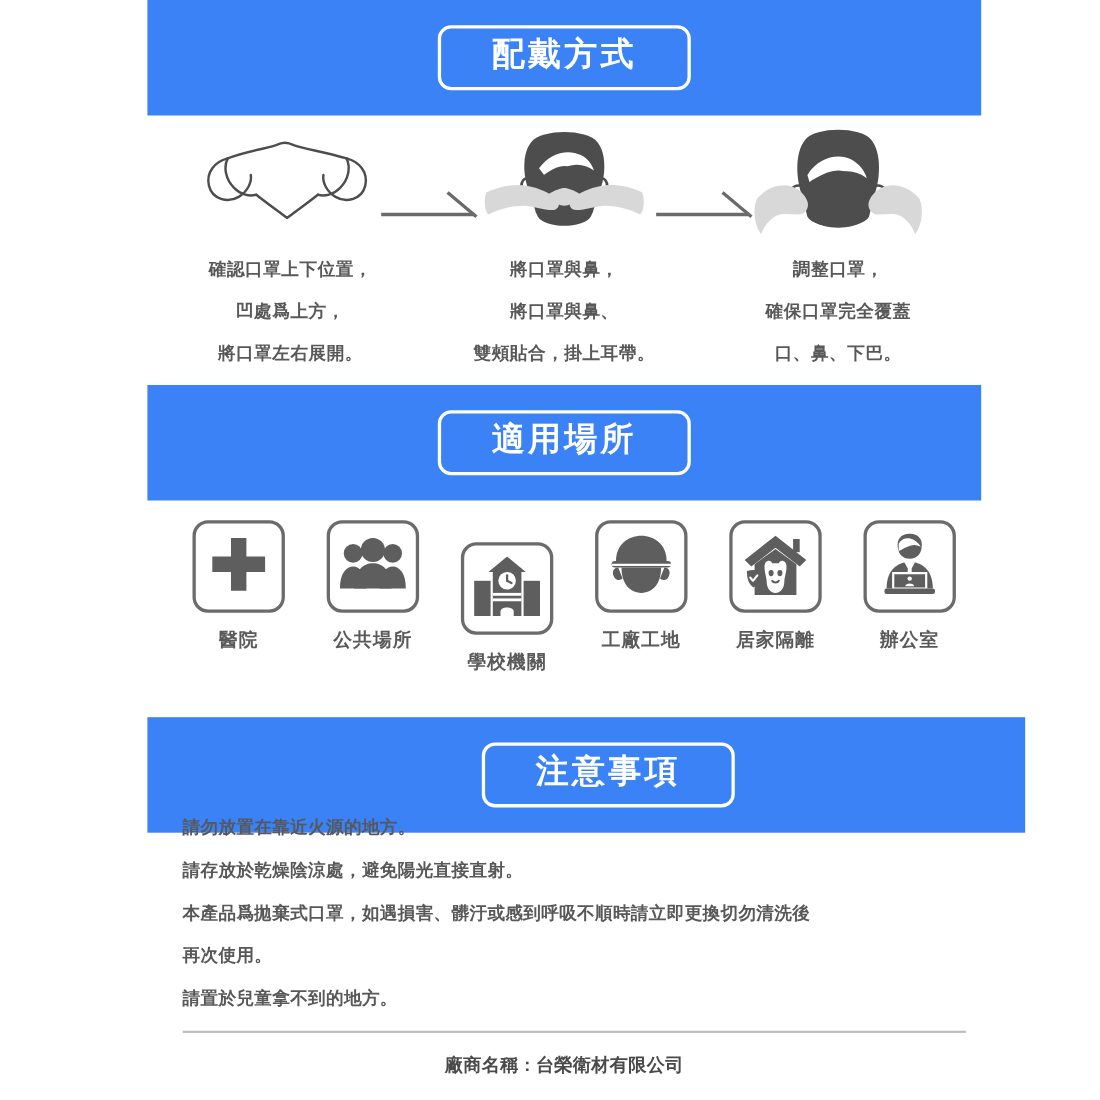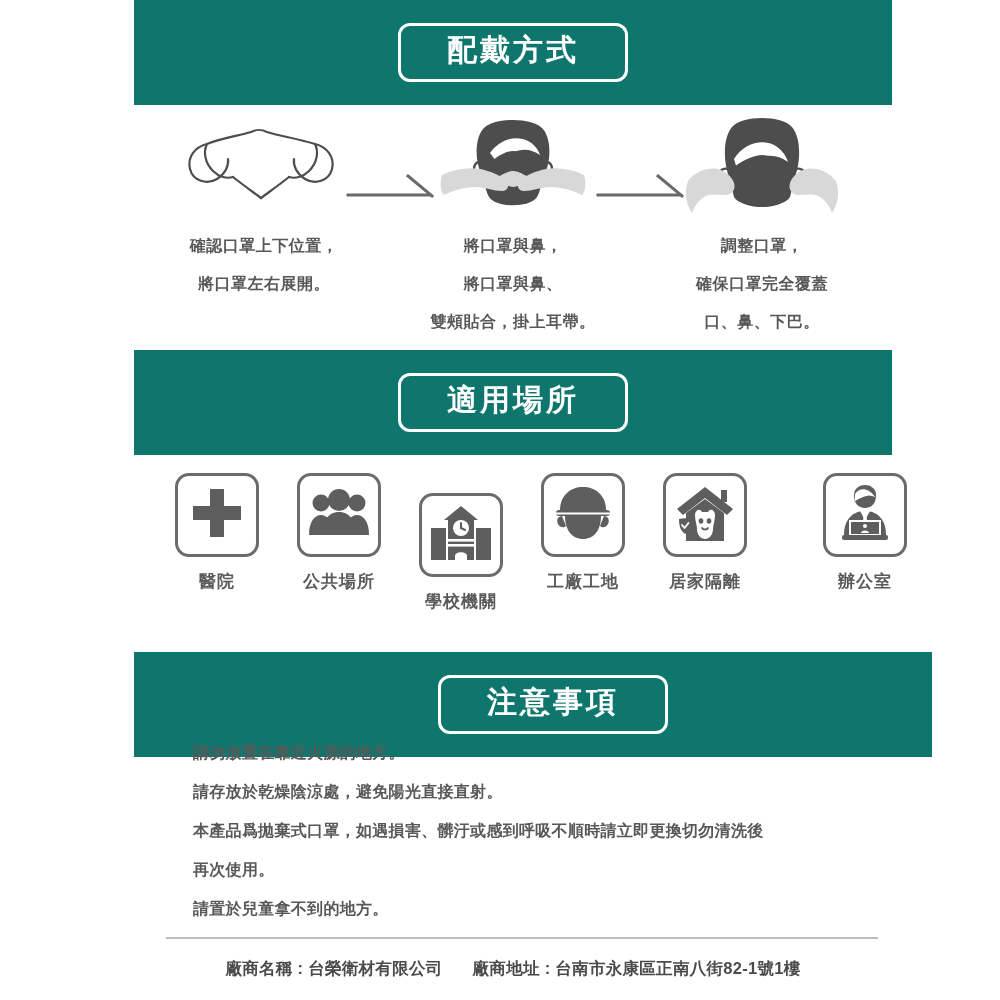--- a/index.html
+++ b/index.html
@@ -22,21 +22,21 @@
     width: 1000px;
     height: 1000px;
     background: #ffffff;
   }
 
   
   .banner {
     position: absolute;
     left: 134px;
     width: 758px;
-    background: #0f766e;
+    background: #3b82f6;
     display: flex;
     align-items: center;
     justify-content: center;
   }
   .banner-frame {
     border: 3px solid #ffffff;
     border-radius: 12px;
     padding: 7px 46px 11px 46px;
     display: flex;
     align-items: center;
@@ -114,21 +114,21 @@
     position: absolute;
     top: 18px;
     width: 110px;
     text-align: center;
   }
   #place-0 { left: 28px; }
   #place-1 { left: 150px; }
   #place-2 { left: 272px; margin-top: 20px; }
   #place-3 { left: 394px; }
   #place-4 { left: 516px; }
-  #place-5 { left: 676px; }
+  #place-5 { left: 638px; }
 
   .place-box {
     width: 84px;
     height: 84px;
     margin: 0 auto;
     border: 3px solid #6b6b6b;
     border-radius: 14px;
     background: #ffffff;
     box-sizing: border-box;
     display: flex;
@@ -151,21 +151,20 @@
     left: 166px;
     top: 733px;
     width: 720px;
   }
   .notice-line {
     font-size: 16px;
     font-weight: bold;
     color: #585858;
     line-height: 39px;
     letter-spacing: 0.3px;
-    margin-left: 27px;
   }
 
   
   .divider {
     position: absolute;
     left: 166px;
     top: 937px;
     width: 712px;
     height: 2px;
     background: #bdbdbd;
@@ -210,20 +209,21 @@
             <path d="M138 25 C142 33, 140 44, 132 52 C126 58, 118 60, 112 58"></path>
             <path d="M56 58 C66 66, 76 73, 84 79"></path>
             <path d="M112 58 C102 66, 92 73, 84 79"></path>
             <path d="M30 25 C18 28, 10 38, 13 50 C16 62, 30 66, 40 60 C48 55, 52 47, 51 40"></path>
             <path d="M138 25 C150 28, 158 38, 155 50 C152 62, 138 66, 128 60 C120 55, 116 47, 117 40"></path>
           </g>
         </svg>
       </div>
       <div class="step-lines">
         <div class="step-line">確認口罩上下位置，</div>
+        <div class="step-line">凹處爲上方，</div>
         <div class="step-line">將口罩左右展開。</div>
       </div>
     </div>
 
     <div class="arrow" id="arrow-1">
       <svg width="92" height="30" viewBox="0 0 92 30" aria-hidden="true">
         <g stroke="#6a6a6a" stroke-width="3" fill="none" stroke-linecap="square">
           <line x1="2" y1="22" x2="84" y2="22"></line>
           <line x1="62" y1="3" x2="86" y2="23"></line>
         </g>
@@ -422,16 +422,15 @@
     <div class="notice-line">請勿放置在靠近火源的地方。</div>
     <div class="notice-line">請存放於乾燥陰涼處，避免陽光直接直射。</div>
     <div class="notice-line">本產品爲拋棄式口罩，如遇損害、髒汙或感到呼吸不順時請立即更換切勿清洗後</div>
     <div class="notice-line">再次使用。</div>
     <div class="notice-line">請置於兒童拿不到的地方。</div>
   </div>
 
   <div class="divider"></div>
   <div class="footer">
     <div class="footer-item">廠商名稱 : 台榮衛材有限公司</div>
-    <div class="footer-item">廠商地址 : 台南市永康區正南八街82-1號1樓</div>
   </div>
 
 </div>
 
 </body></html>

